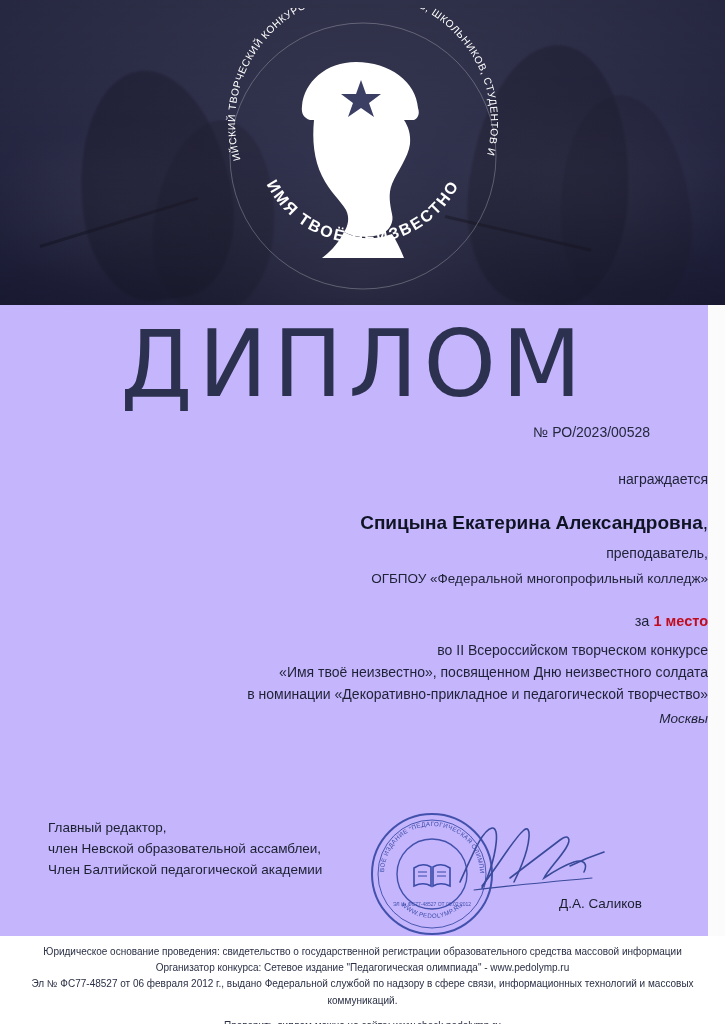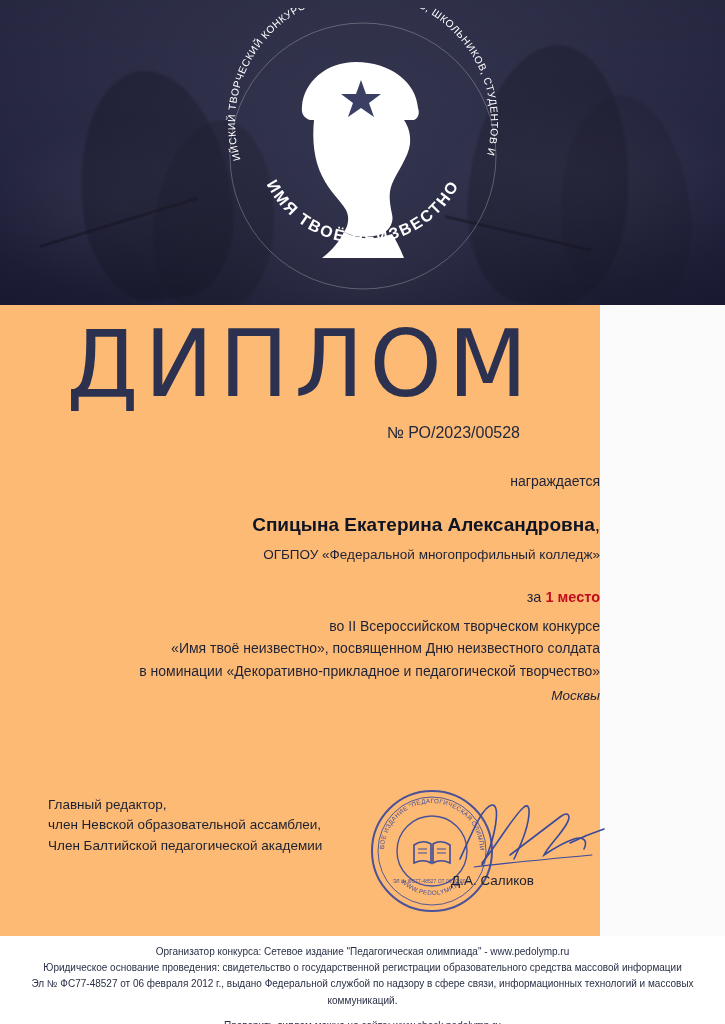--- a/index.html
+++ b/index.html
@@ -80,43 +80,43 @@
     top: 8px;
     width: 290px;
     height: 290px;
     margin-left: -145px;
   }
   .emblem svg { display: block; width: 290px; height: 290px; }
 
   
   .body-area {
     position: relative;
-    width: 600px;
+    width: 708px;
     height: 719px;
-    background: #fdba74;
+    background: #c4b5fd;
   }
 
   .diploma-word {
     text-align: center;
     font-family: "DejaVu Sans", sans-serif;
     font-size: 92px;
     letter-spacing: 6px;
     font-weight: 400;
     color: #2c3150;
     margin: 0;
     padding-top: 12px;
     line-height: 1.05;
     white-space: nowrap;
   }
 
   .doc-number {
     text-align: right;
-    padding-right: 80px;
+    padding-right: 58px;
     margin-top: 10px;
-    font-size: 16px;
+    font-size: 14px;
     color: #23283c;
   }
 
   .center-block {
     text-align: right;
     margin-top: 28px;
     line-height: 1.62;
   }
   .awarded-to { font-size: 14px; color: #1e2236; }
   .recipient {
@@ -290,20 +290,21 @@
     <h1 class="diploma-word">ДИПЛОМ</h1>
 
     <div class="doc-number">№ РО/2023/00528</div>
 
     <div class="center-block">
       <div class="awarded-to">награждается</div>
 
       <div class="recipient">
         <span>Спицына Екатерина Александровна</span><span class="comma">,</span>
       </div>
+      <div class="role">преподаватель,</div>
       <div class="org">ОГБПОУ «Федеральной многопрофильный колледж»</div>
 
       <div class="place-line">
         <span>за</span>
         <span class="place">1 место</span>
       </div>
 
       <div class="contest-lines">
         <div>во II Всероссийском творческом конкурсе</div>
         <div>«Имя твоё неизвестно», посвященном Дню неизвестного солдата</div>
@@ -367,19 +368,19 @@
       </div>
       <div class="city-block">
         <span class="city">г. Рязань</span>
         <span class="period">ноябрь 2022 г. - февраль 2023 г.</span>
       </div>
     </div>
 
   </div>
 
   <div class="footer">
+    <div>Юридическое основание проведения: свидетельство о государственной регистрации образовательного средства массовой информации</div>
     <div>Организатор конкурса: Сетевое издание "Педагогическая олимпиада" - www.pedolymp.ru</div>
-    <div>Юридическое основание проведения: свидетельство о государственной регистрации образовательного средства массовой информации</div>
     <div>Эл № ФС77-48527 от 06 февраля 2012 г., выдано Федеральной службой по надзору в сфере связи, информационных технологий и массовых коммуникаций.</div>
     <div class="check">Проверить диплом можно на сайте: www.check.pedolymp.ru</div>
   </div>
 
 </div>
 
 </body></html>

